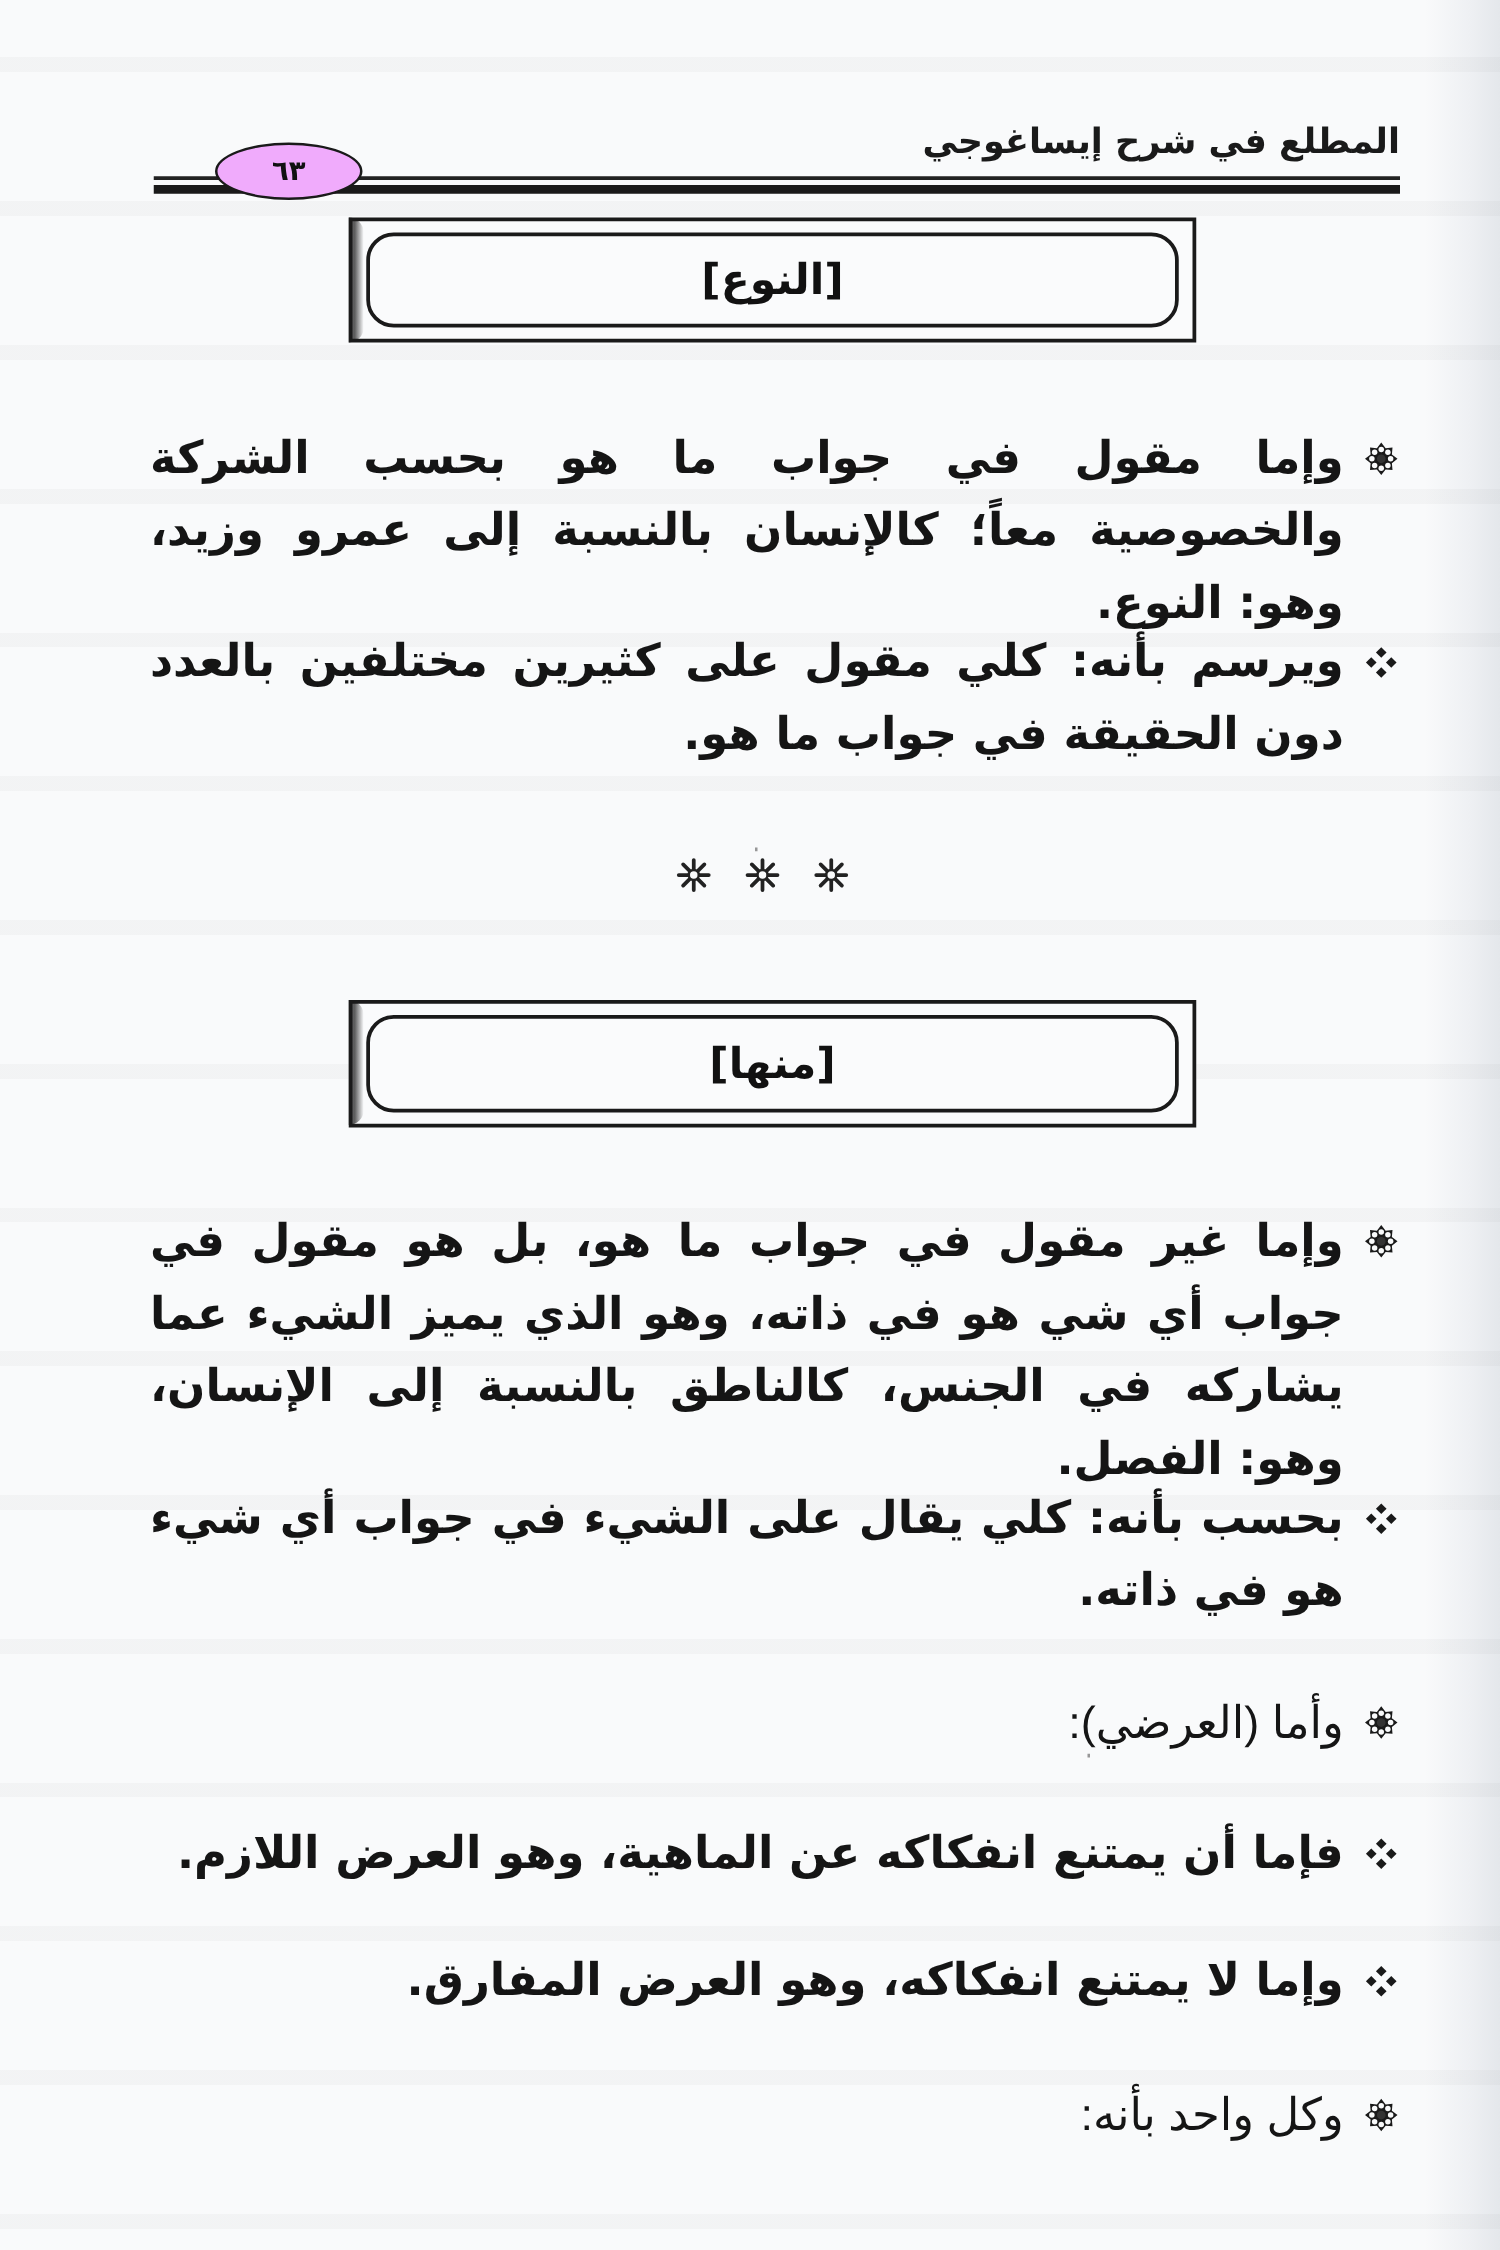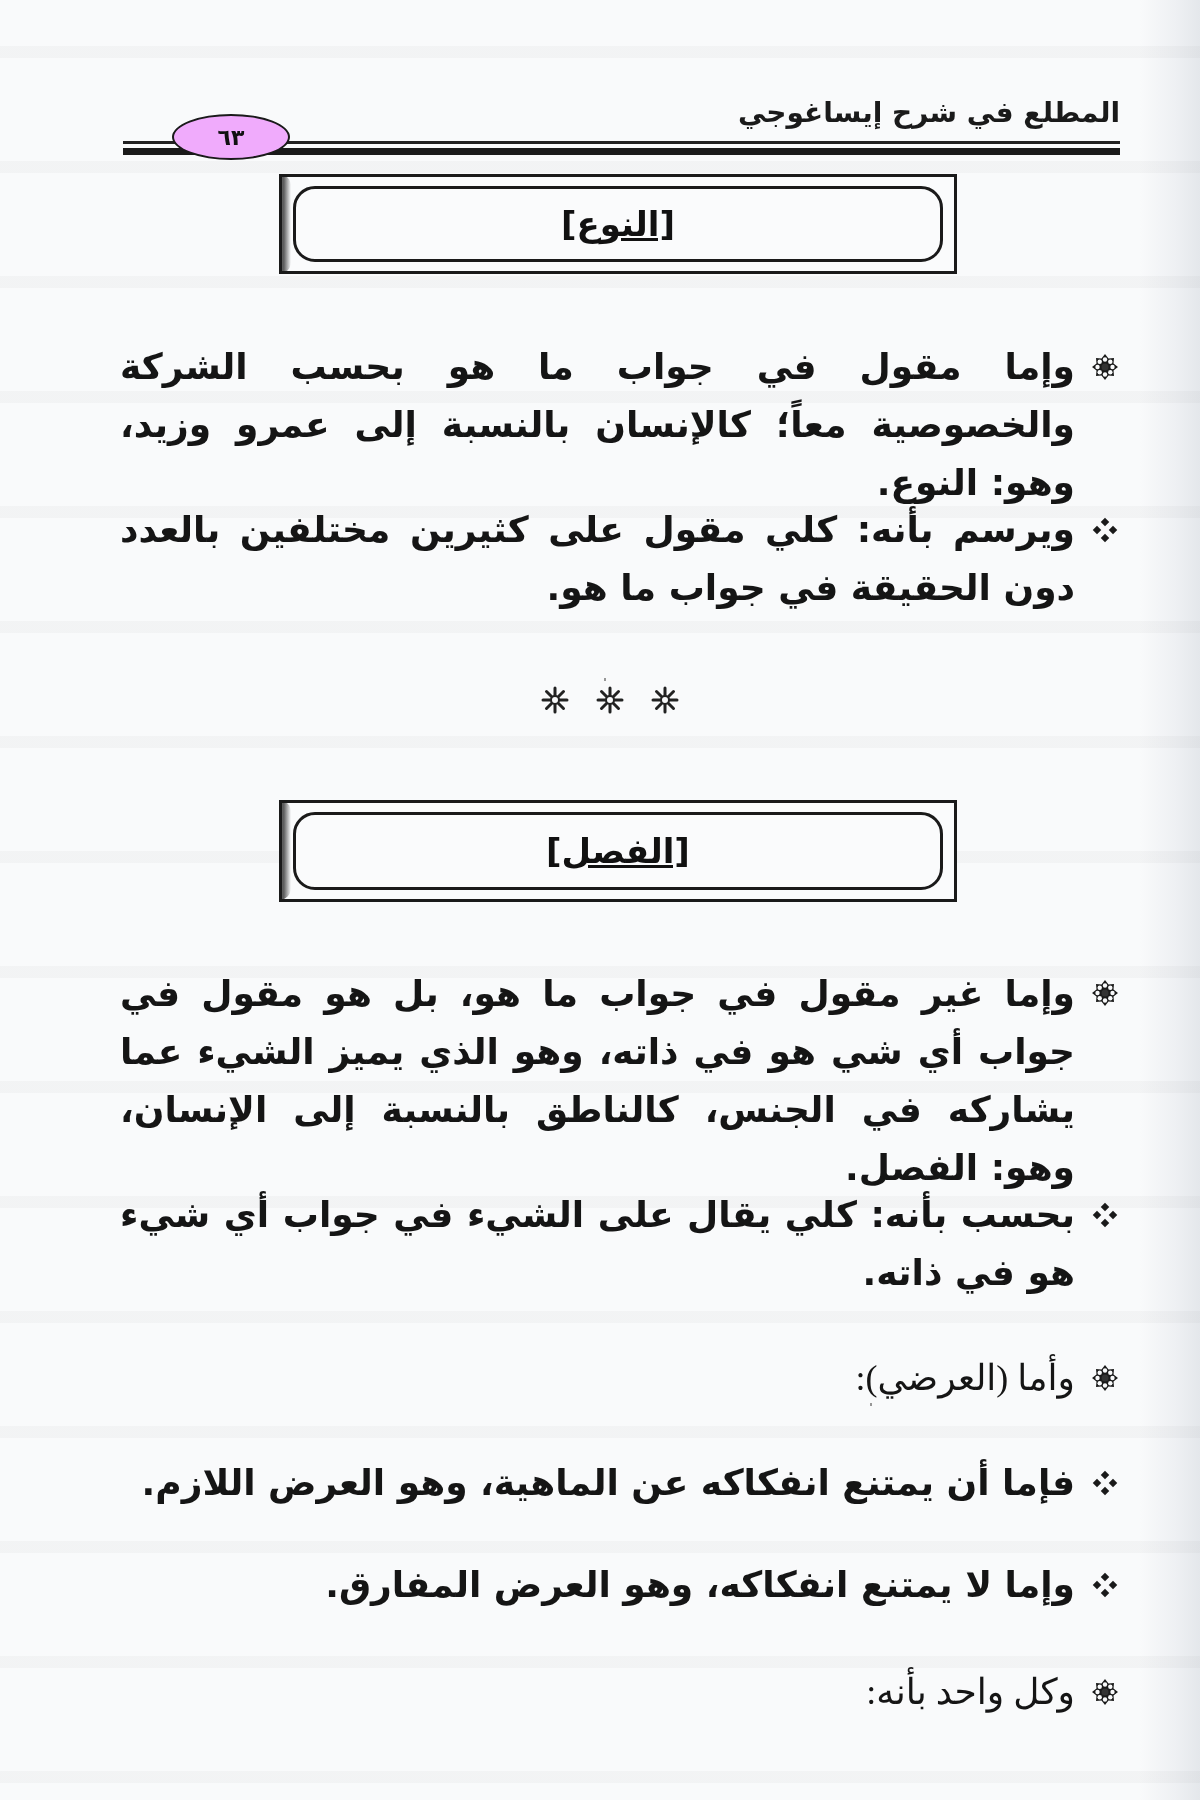--- a/index.html
+++ b/index.html
@@ -46,29 +46,29 @@
     background:linear-gradient(to right,#1a1a1a 0,#1a1a1a 40%,transparent 100%);
     border-radius:0 30px 30px 0; opacity:0.7;
   }
   .title-inner {
     position:absolute; left:11px; right:11px; top:9px; bottom:9px;
     border:3px solid #1a1a1a; border-radius:22px;
     display:flex; align-items:center; justify-content:center; box-sizing:border-box;
   }
   .title-text {
     direction:rtl; font-family:"DejaVu Sans", sans-serif; font-weight:bold;
-    font-size:34px; color:#111;text-decoration:underline;
+    font-size:34px; color:#111;
   }
   
   .para {
     position:absolute; left:120px; right:125px; direction:rtl; text-align:justify;
     font-family:"DejaVu Sans", sans-serif; font-weight:bold; font-size:36px;
     line-height:58px; color:#151515;
   }
-  .para.light { font-weight:normal; font-family:Liberation Serif, serif; }
+  .para.light { font-weight:normal; font-family:Liberation Sans, sans-serif; }
   .bullet {
     position:absolute; right:80px; width:30px; height:30px;
     display:flex; align-items:center; justify-content:center;
   }
   .asterism {
     position:absolute; left:540px; top:682px; width:140px; height:36px;
     display:flex; justify-content:space-between; align-items:center;
   }
   .speck { position:absolute; width:2px; height:3px; background:#555; opacity:0.6; }
 </style>
@@ -147,21 +147,21 @@
         <line x1="6.5" y1="6.5" x2="23.5" y2="23.5"></line>
         <line x1="23.5" y1="6.5" x2="6.5" y2="23.5"></line>
       </g>
       <circle cx="15" cy="15" r="4" fill="#f9fafb" stroke="#222" stroke-width="2"></circle>
     </svg>
 </div>
 <div class="speck" style="left:604px; top:678px;"></div>
 
 <div class="title-box" style="top:800px; height:102px;">
   <div class="title-inner">
-    <span class="title-text">[الفصل]</span>
+    <span class="title-text">[منها]</span>
   </div>
 </div>
 
 <div class="bullet" style="top:978px;">
   <svg width="28" height="28" viewBox="0 0 28 28">
       <g fill="#1a1a1a">
         <polygon points="14,1 17.5,5.5 23,5 22.5,10.5 27,14 22.5,17.5 23,23 17.5,22.5 14,27 10.5,22.5 5,23 5.5,17.5 1,14 5.5,10.5 5,5 10.5,5.5"></polygon>
       </g>
       <g fill="#f9fafb">
         <circle cx="14" cy="6.5" r="2.2"></circle>

